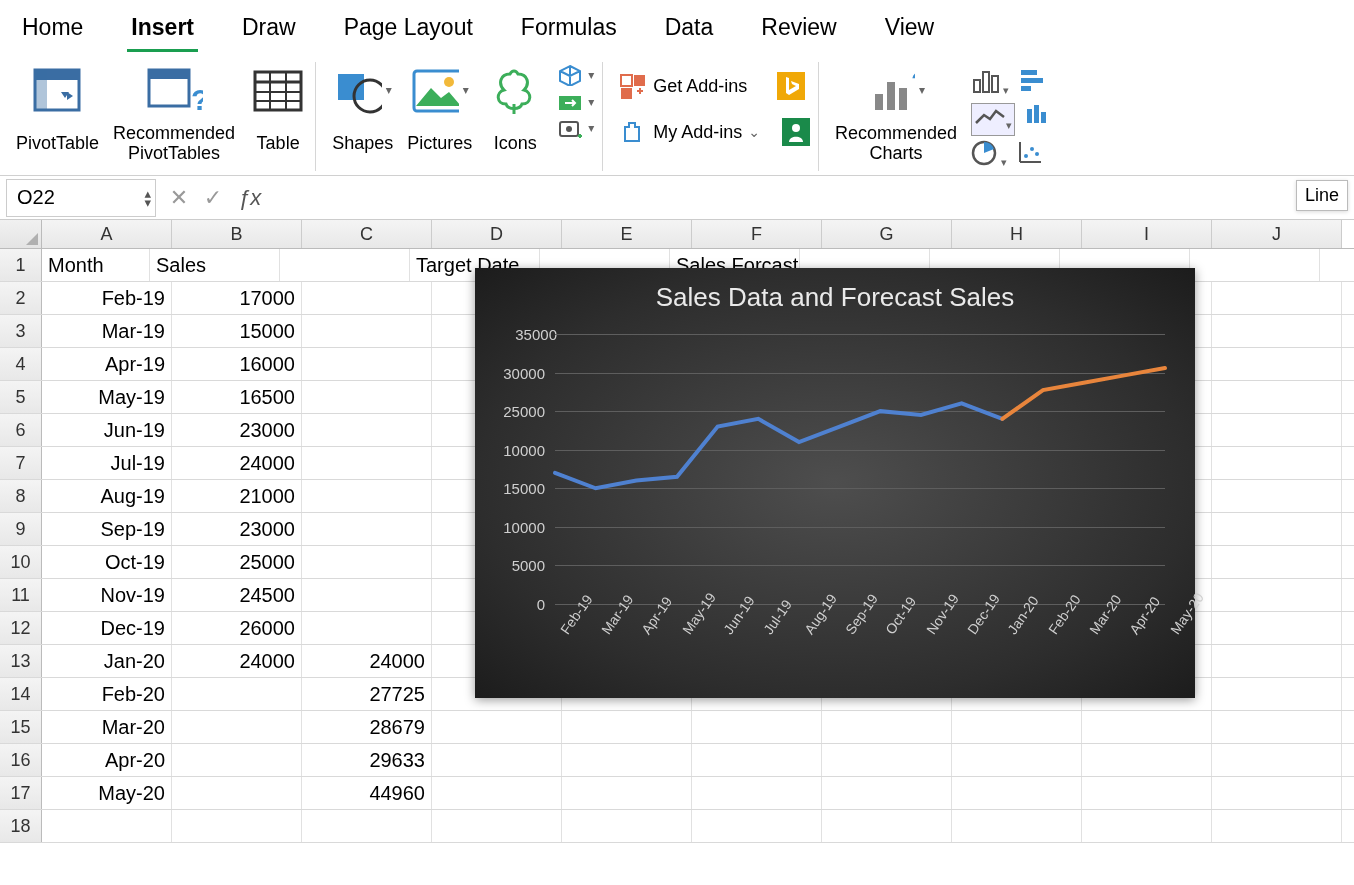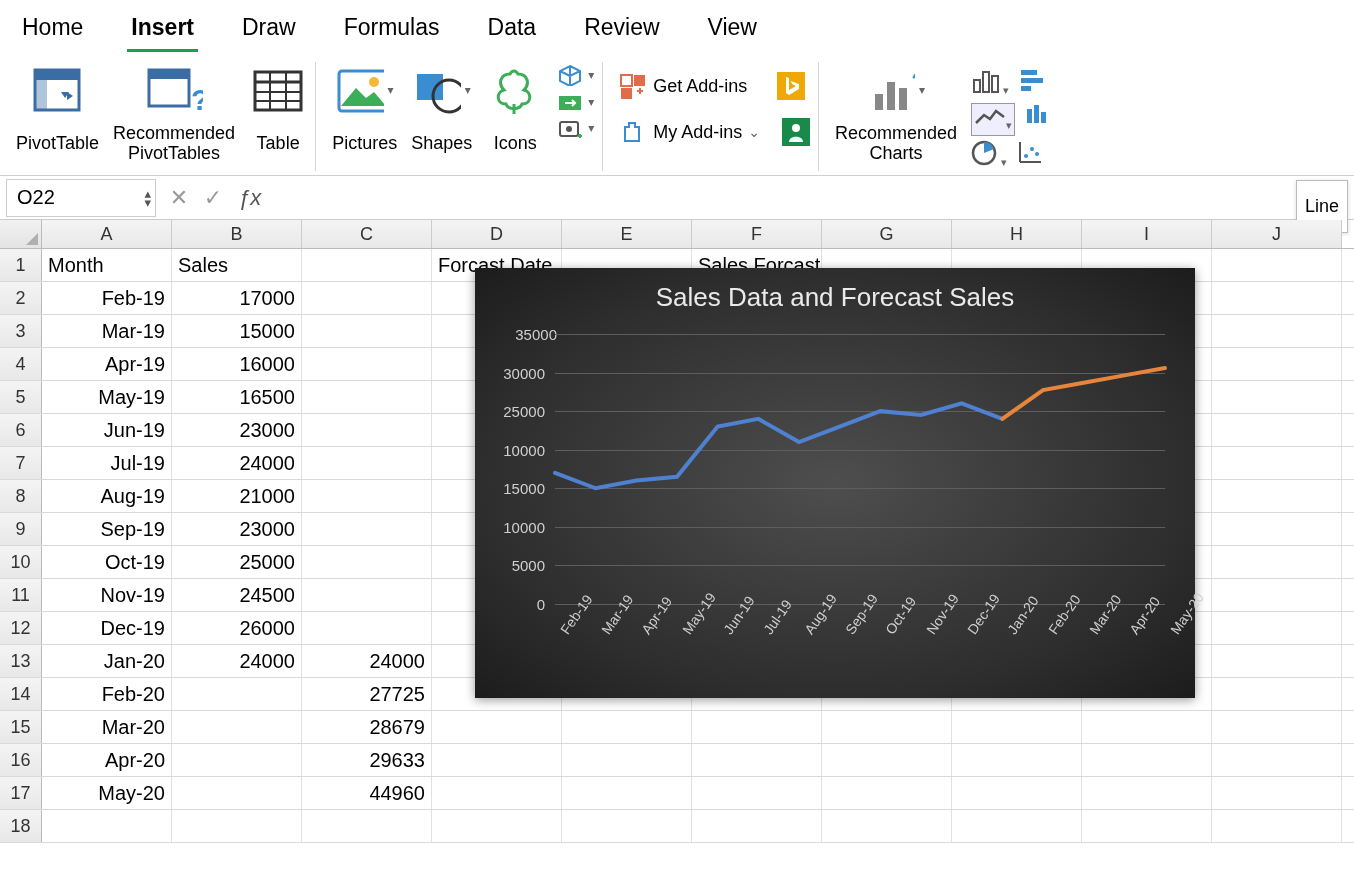--- a/index.html
+++ b/index.html
@@ -14,21 +14,21 @@
 .ribbon { display: flex; align-items: stretch; padding: 10px 8px 4px 8px; border-bottom: 1px solid #d0d0d0; background: #fff; gap: 8px; }
 .rgroup { display: flex; flex-direction: column; align-items: center; padding: 0 8px; }
 .rgroup.bordered { border-right: 1px solid #d6d6d6; }
 .rgroup-row { display: flex; align-items: flex-start; gap: 14px; }
 .ritem { display: flex; flex-direction: column; align-items: center; gap: 4px; font-size: 18px; line-height: 1.1; text-align: center; }
 .ritem .lbl { min-height: 40px; display:flex; align-items:center; }
 .icon-box { width: 58px; height: 58px; display: flex; align-items: center; justify-content: center; }
 .dropdown-caret::after { content: "▾"; font-size: 12px; color: #666; margin-left: 4px; }
 .small-stack { display: flex; flex-direction: column; gap: 6px; }
 .small-item { display:flex; align-items:center; gap:6px; font-size:18px; }
-.tooltip { position:absolute; top: 180px; right: 6px; background:#fff; border:1px solid #bbb; padding:15px 8px; font-size:18px; box-shadow:0 1px 4px rgba(0,0,0,.15);}
+.tooltip { position:absolute; top: 180px; right: 6px; background:#fff; border:1px solid #bbb; padding:4px 8px; font-size:18px; box-shadow:0 1px 4px rgba(0,0,0,.15);}
 
 
 .formula-bar { display:flex; align-items:center; border-bottom:1px solid #ccc; height:44px; background:#fff; }
 .namebox { width:150px; height:38px; border:1px solid #ccc; margin:16px 6px; display:flex; align-items:center; padding:0 10px; font-size:20px; position:relative; }
 .namebox .spin { position:absolute; right:4px; display:flex; flex-direction:column; line-height:9px; font-size:13px; color:#555;}
 .fbar-btn { width:34px; text-align:center; color:#999; font-size:22px; }
 .fx { font-style: italic; font-size:22px; color:#555; padding:0 8px; }
 .formula-input { flex:1; height:38px; border:none; font-size:20px; padding:0 6px; }
 
 
@@ -54,20 +54,21 @@
 .legend span.sw { display:inline-block; width:36px; height:4px; vertical-align:middle; margin-right:6px; border-radius:2px;}
 svg.lines { position:absolute; left:0; top:0; }
 </style>
 </head>
 <body>
 
 <div class="ribbon-tabs" id="ribbon-tabs">
     <div class="ribbon-tab">Home</div>
     <div class="ribbon-tab active">Insert</div>
     <div class="ribbon-tab">Draw</div>
+    <div class="ribbon-tab">Page Layout</div>
     <div class="ribbon-tab">Formulas</div>
     <div class="ribbon-tab">Data</div>
     <div class="ribbon-tab">Review</div>
     <div class="ribbon-tab">View</div>
   </div>
 
 <div class="ribbon">
   <div class="rgroup bordered">
     <div class="rgroup-row">
       <div class="ritem">
@@ -105,36 +106,36 @@
         </div>
         <div class="lbl">Table</div>
       </div>
     </div>
   </div>
 
   <div class="rgroup bordered">
     <div class="rgroup-row">
       <div class="ritem">
         <div class="icon-box dropdown-caret">
+          <svg width="58" height="46">
+              <rect x="4" y="6" width="26" height="26" fill="#3a8dd0"></rect>
+              <circle cx="36" cy="28" r="16" fill="none" stroke="#333" stroke-width="3"></circle>
+            </svg>
+        </div>
+        <div class="lbl">Shapes</div>
+      </div>
+      <div class="ritem">
+        <div class="icon-box dropdown-caret">
           <svg width="54" height="46">
               <rect x="3" y="3" width="48" height="40" rx="3" fill="none" stroke="#3a8dd0" stroke-width="3"></rect>
               <circle cx="38" cy="14" r="5" fill="#f2b93a"></circle>
               <path d="M5 38 L20 20 L30 30 L38 24 L50 38 Z" fill="#3cae5a"></path>
             </svg>
         </div>
         <div class="lbl">Pictures</div>
-      </div>
-      <div class="ritem">
-        <div class="icon-box dropdown-caret">
-          <svg width="58" height="46">
-              <rect x="4" y="6" width="26" height="26" fill="#3a8dd0"></rect>
-              <circle cx="36" cy="28" r="16" fill="none" stroke="#333" stroke-width="3"></circle>
-            </svg>
-        </div>
-        <div class="lbl">Shapes</div>
       </div>
       <div class="ritem">
         <div class="icon-box">
           <svg width="50" height="46">
               <path d="M20 6 C10 6 8 16 14 22 C6 24 6 36 16 36 C18 42 30 42 32 36 C42 36 42 24 34 22 C40 16 38 6 28 6 C26 2 22 2 20 6 Z" fill="none" stroke="#3cae5a" stroke-width="3"></path>
               <line x1="24" y1="36" x2="24" y2="46" stroke="#3cae5a" stroke-width="3"></line>
             </svg>
         </div>
         <div class="lbl">Icons</div>
       </div>
@@ -273,24 +274,24 @@
       <div class="colhead" style="width: 130px;">E</div>
       <div class="colhead" style="width: 130px;">F</div>
       <div class="colhead" style="width: 130px;">G</div>
       <div class="colhead" style="width: 130px;">H</div>
       <div class="colhead" style="width: 130px;">I</div>
       <div class="colhead" style="width: 130px;">J</div>
     </div>
   <div id="rows">
       <div class="row">
         <div class="rowhead">1</div>
-        <div class="cell" style="width: 130px;">Month</div>
+        <div class="cell" style="width: 108px;">Month</div>
         <div class="cell" style="width: 130px;">Sales</div>
         <div class="cell" style="width: 130px;"></div>
-        <div class="cell" style="width: 130px;">Forcast Date</div>
+        <div class="cell" style="width: 130px;">Target Date</div>
         <div class="cell" style="width: 130px;"></div>
         <div class="cell" style="width: 130px;">Sales Forcast</div>
         <div class="cell" style="width: 130px;"></div>
         <div class="cell" style="width: 130px;"></div>
         <div class="cell" style="width: 130px;"></div>
         <div class="cell" style="width: 130px;"></div>
       </div>
       <div class="row">
         <div class="rowhead">2</div>
         <div class="cell r" style="width: 130px;">Feb-19</div>

